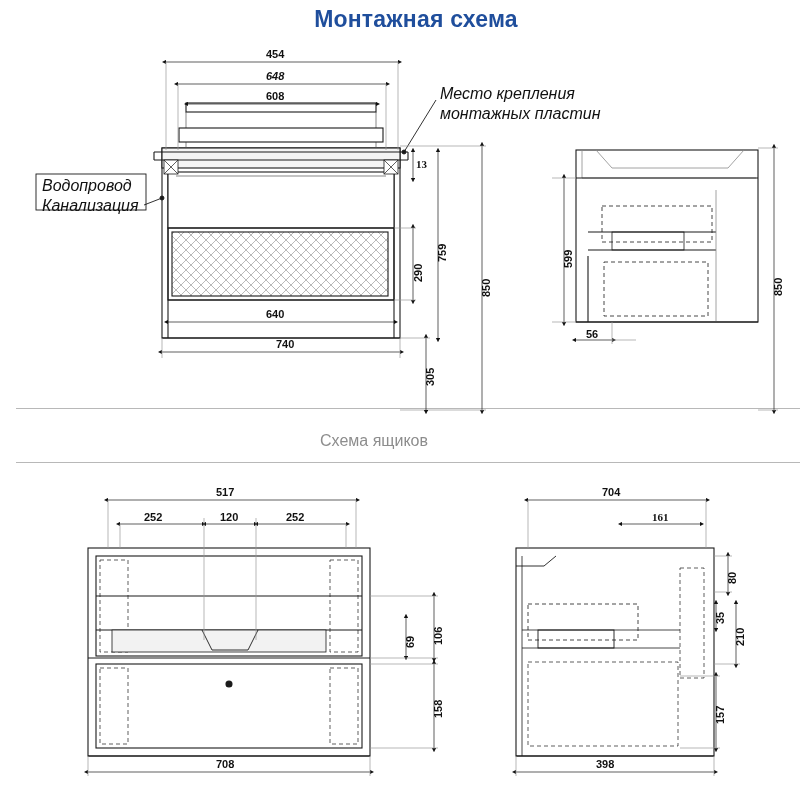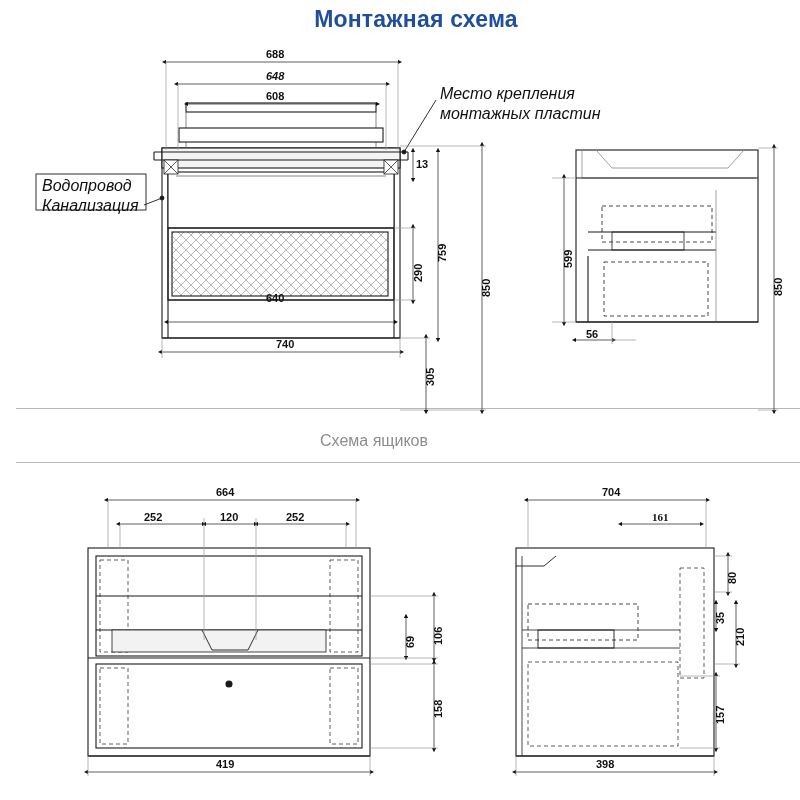--- a/index.html
+++ b/index.html
@@ -281,43 +281,43 @@
       <line x1="700" y1="676" x2="700" y2="748" marker-start="url(#arrowL)" marker-end="url(#arrowR)"></line>
       <line x1="664" y1="676" x2="704" y2="676" stroke="#999"></line>
       <line x1="664" y1="748" x2="704" y2="748" stroke="#999"></line>
 
       <line x1="500" y1="772" x2="698" y2="772" marker-start="url(#arrowL)" marker-end="url(#arrowR)"></line>
       <line x1="500" y1="756" x2="500" y2="776" stroke="#999"></line>
       <line x1="698" y1="756" x2="698" y2="776" stroke="#999"></line>
     </g>
   </svg>
 
-  <div class="dim" style="left:250px; top:48px;">688</div>
+  <div class="dim" style="left:250px; top:48px;">454</div>
   <div class="dim" style="left:250px; top:70px;font-style:italic;">648</div>
   <div class="dim" style="left:250px; top:90px;text-align:right;">608</div>
-  <div class="dim" style="left:400px; top:158px;">13</div>
+  <div class="dim" style="left:400px; top:158px;font-family:Liberation Serif, serif;">13</div>
   <div class="dim v" style="left:396px; top:282px; transform:rotate(-90deg);">290</div>
   <div class="dim v" style="left:420px; top:262px; transform:rotate(-90deg);">759</div>
   <div class="dim v" style="left:464px; top:297px; transform:rotate(-90deg);">850</div>
-  <div class="dim" style="left:250px; top:292px;">640</div>
+  <div class="dim" style="left:250px; top:308px;">640</div>
   <div class="dim" style="left:260px; top:338px;">740</div>
   <div class="dim v" style="left:408px; top:386px; transform:rotate(-90deg);">305</div>
 
   <div class="dim v" style="left:756px; top:296px; transform:rotate(-90deg);">850</div>
   <div class="dim v" style="left:546px; top:268px; transform:rotate(-90deg);">599</div>
   <div class="dim" style="left:570px; top:328px;">56</div>
 
-  <div class="dim" style="left:200px; top:486px;">664</div>
+  <div class="dim" style="left:200px; top:486px;">517</div>
   <div class="dim" style="left:128px; top:511px;">252</div>
   <div class="dim" style="left:204px; top:511px;">120</div>
   <div class="dim" style="left:270px; top:511px;">252</div>
   <div class="dim v" style="left:388px; top:648px; transform:rotate(-90deg);">69</div>
   <div class="dim v" style="left:416px; top:645px; transform:rotate(-90deg);">106</div>
   <div class="dim v" style="left:416px; top:718px; transform:rotate(-90deg);">158</div>
-  <div class="dim" style="left:200px; top:758px;">419</div>
+  <div class="dim" style="left:200px; top:758px;">708</div>
 
   <div class="dim" style="left:586px; top:486px;">704</div>
   <div class="dim" style="left:636px; top:511px;font-family:Liberation Serif, serif;">161</div>
   <div class="dim v" style="left:710px; top:584px; transform:rotate(-90deg);">80</div>
   <div class="dim v" style="left:698px; top:624px; transform:rotate(-90deg);">35</div>
   <div class="dim v" style="left:718px; top:646px; transform:rotate(-90deg);">210</div>
   <div class="dim v" style="left:698px; top:724px; transform:rotate(-90deg);">157</div>
   <div class="dim" style="left:580px; top:758px;text-align:right;">398</div>
 
   <div class="note" style="left:424px; top:84px;">

